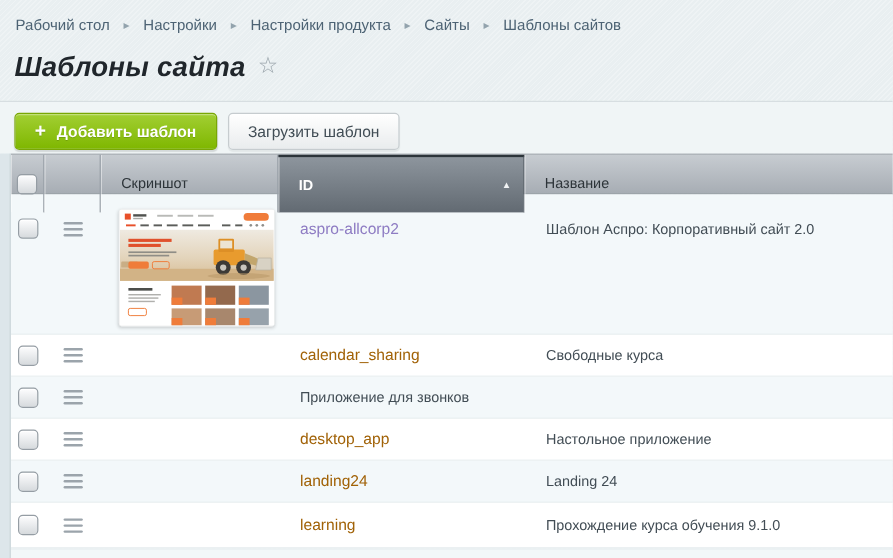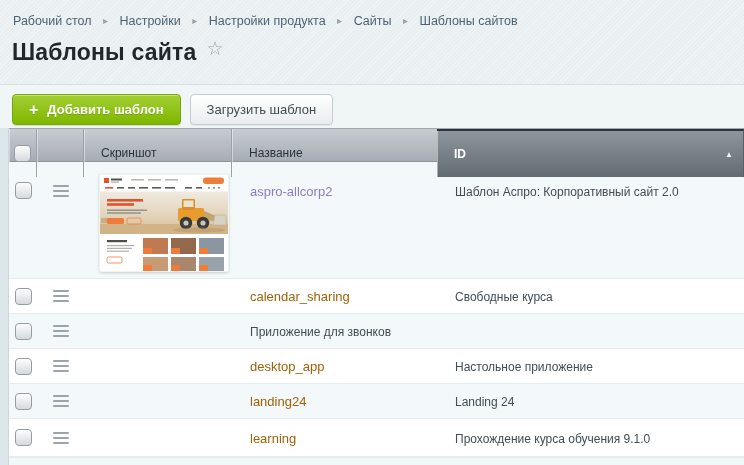--- a/index.html
+++ b/index.html
@@ -7,21 +7,21 @@
     width:744px;height:465px;overflow:hidden;position:relative;
     font-family:"Liberation Sans","DejaVu Sans",sans-serif;
     background:#e9eff1;
     background-image:repeating-linear-gradient(135deg,rgba(255,255,255,.25) 0 1px,rgba(0,0,0,0) 1px 3px);
   }
   
   .breadcrumbs{padding:14px 16px 0 13px;height:16px;font-size:12.5px;white-space:nowrap;}
   .crumb{color:#4d6374;text-decoration:none;cursor:pointer;}
   .crumb-sep{color:#93a3ad;font-size:10px;margin:0 8px;vertical-align:1px;}
   
-  .title-row{margin:9px 0 0 12px;height:32px;display:flex;}
+  .title-row{margin:9px 0 0 12px;height:32px;display:flex;align-items:center;font-style:italic;}
   .page-title{font-size:23px;font-weight:bold;color:#20262b;letter-spacing:.2px;}
   .fav-star{margin-left:10px;font-size:19px;color:#9aa4ab;cursor:pointer;line-height:1;}
   
   .toolbar{
     margin-top:13px;height:44px;box-sizing:border-box;
     border-top:1px solid #d7dee1;background:#f0f5f6;
     padding:6px 0 0 12px;display:flex;align-items:center;gap:9px;
   }
   .btn{
     display:inline-flex;align-items:center;height:31px;box-sizing:border-box;
@@ -120,26 +120,26 @@
   <div class="grid">
 
     <div class="grid-header">
       <div class="h-cell c-center">
         <span class="checkbox"></span>
       </div>
       <div class="h-cell"></div>
       <div class="h-cell">
         <span class="h-label">Скриншот</span>
       </div>
-      <div class="h-cell last">
-        <span class="h-label">Название</span>
-      </div>
       <div class="h-cell sorted">
         <span class="h-label">ID</span>
         <span class="sort-arrow">▲</span>
+      </div>
+      <div class="h-cell last">
+        <span class="h-label">Название</span>
       </div>
     </div>
 
     <div class="row tint tall">
       <div class="c-center cellpad">
           <span class="checkbox"></span>
         </div>
       <div class="c-center cellpad">
           <span class="burger">
             <i></i>

